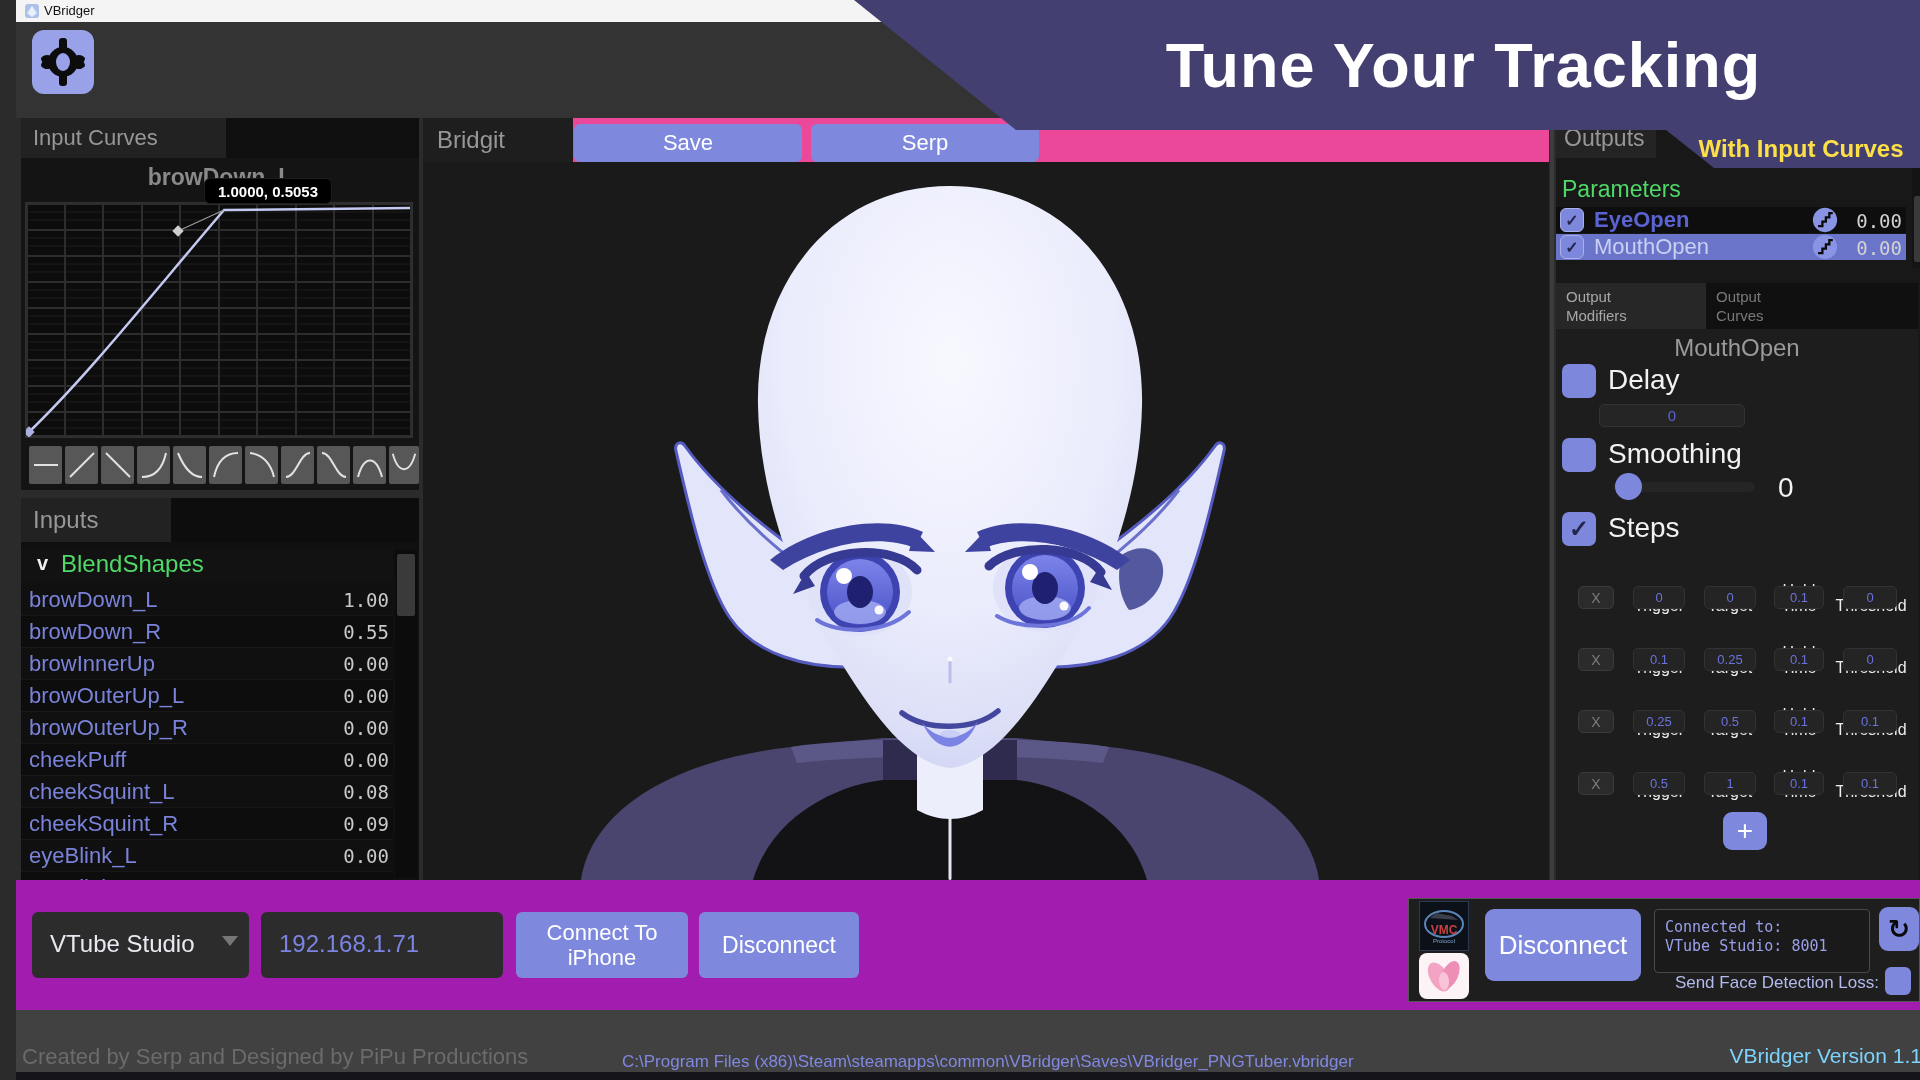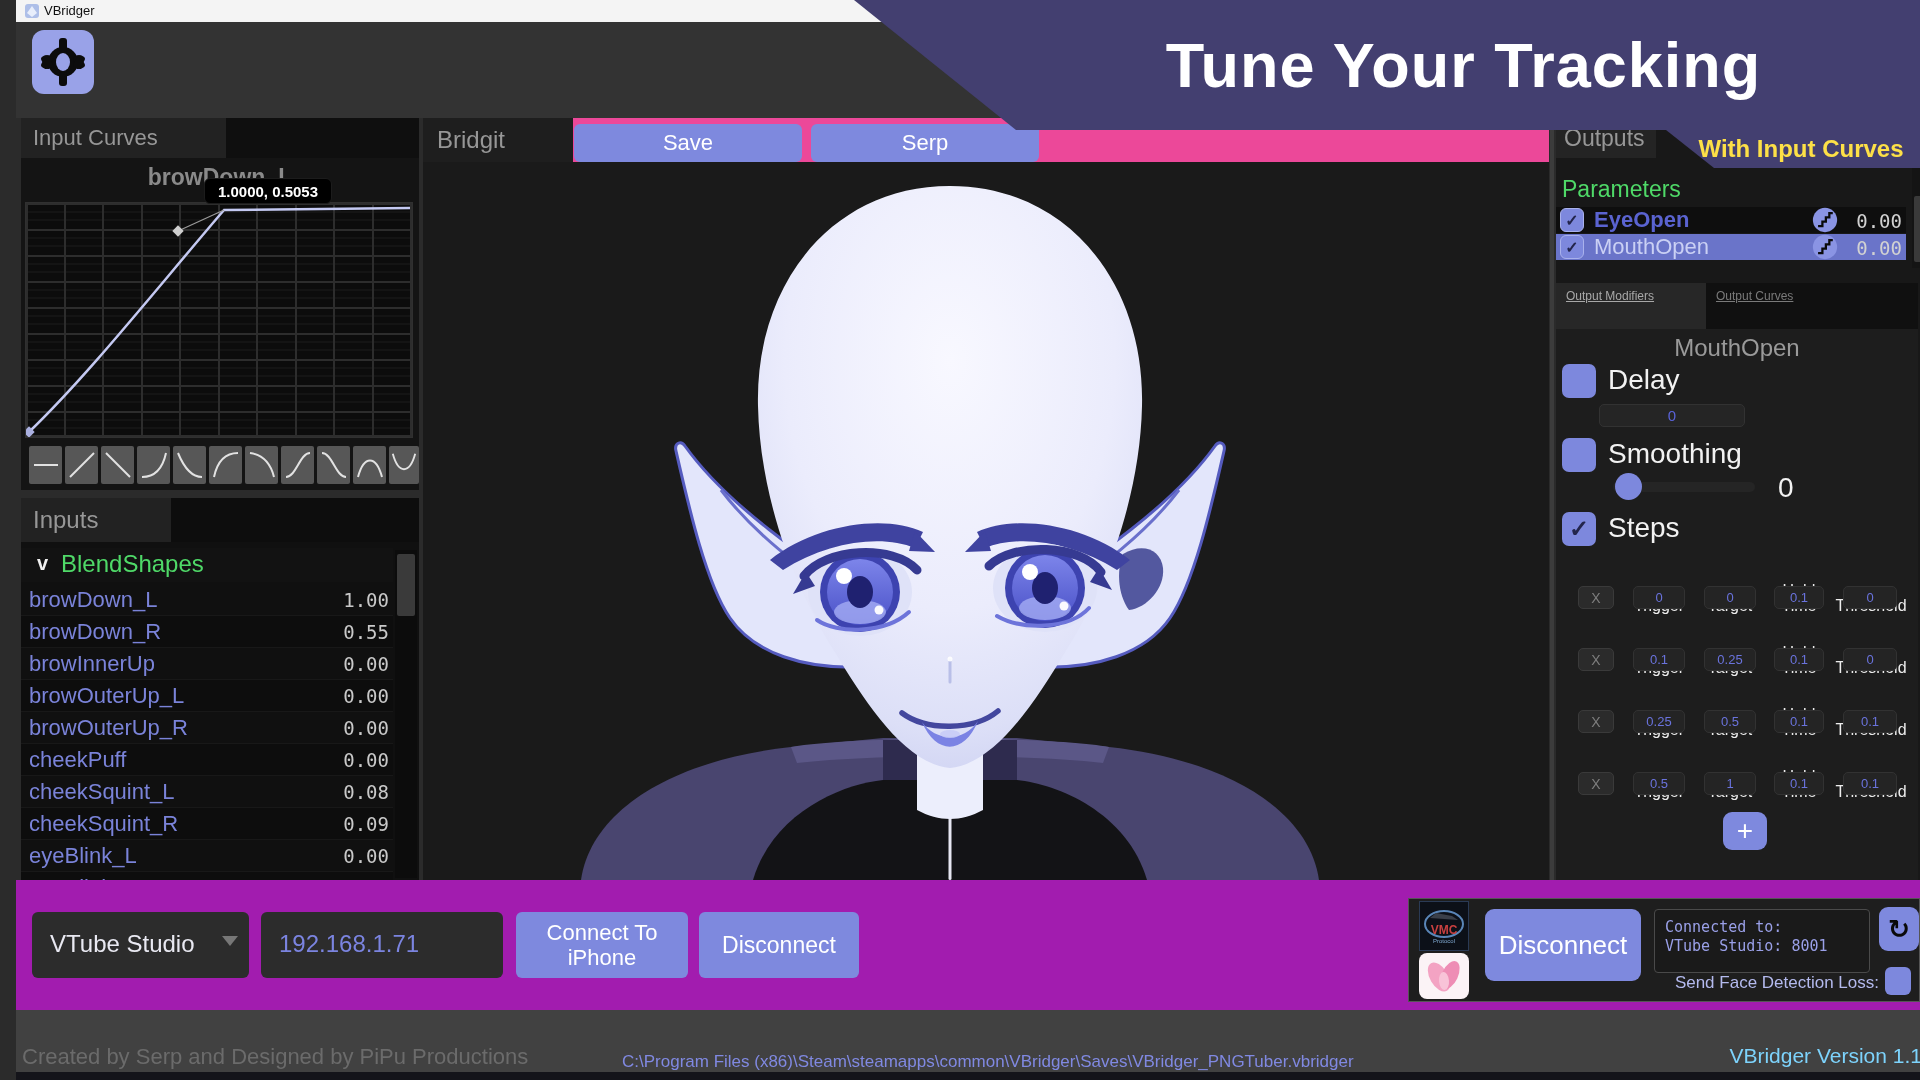--- a/index.html
+++ b/index.html
@@ -42,21 +42,21 @@
   .green { color:#4fd968; }
   .param-row { position:absolute; left:1540px; width:350px; height:26px; background:#0e0e0e; }
   .param-row.selected { background:#6a74c9; }
   .pr-label { position:absolute; left:38px; top:0px; font-size:22px; font-weight:bold; color:#5a63d0; }
   .param-row.selected .pr-label { color:#cad0f4; font-weight:normal; }
   .pr-val { position:absolute; right:4px; top:3px; font-size:19px; color:#d2d2d2; font-family:"DejaVu Sans Mono",monospace; }
   .cb { background:#7d88dd; border-radius:7px; display:flex; align-items:center; justify-content:center; }
   .cb.small { border-radius:6px; border:1px solid #a9b1ec; }
   .cb .mark { display:none; color:#23254c; font-weight:bold; }
   .cb.checked .mark { display:block; }
-  .rtab { font-size:12px; line-height:19px;text-decoration:underline; }
+  .rtab { font-size:15px; line-height:19px; }
   .field { background:#252525; border:1px solid #323232; border-radius:5px; color:#5a63d8; display:flex; align-items:center; justify-content:center; }
   .hdr { color:#ececec; font-size:16px; line-height:15px; text-align:center; position:absolute; bottom:0; }
   .xbtn { background:#2b2b2b; border:1px solid #3a3a3a; border-radius:5px; color:#7d7d7d; font-size:14px; display:flex; align-items:center; justify-content:center; }
   .stepfield { background:#242424; border:1px solid #323232; border-radius:5px; color:#6a73dd; font-size:13px; display:flex; align-items:center; justify-content:center; }
 
   
   .banner-big { left:0; top:0; width:1920px; height:130px; background:#433f70; clip-path:polygon(838px 0,1920px 0,1920px 130px,1000px 130px); z-index:50; }
   .banner-big .txt { position:absolute; left:985px; top:0; width:925px; height:130px; display:flex; align-items:center; justify-content:center; color:#fff; font-size:63px; font-weight:bold; letter-spacing:1px; white-space:nowrap; }
   .banner-small { left:0; top:130px; width:1920px; height:38px; background:#433f70; clip-path:polygon(1650px 0,1920px 0,1920px 38px,1698px 38px); z-index:50; }
   .banner-small .txt { position:absolute; left:1660px; top:0; width:250px; height:38px; display:flex; align-items:center; justify-content:center; color:#fde047; font-size:24px; font-weight:bold; white-space:nowrap; }

